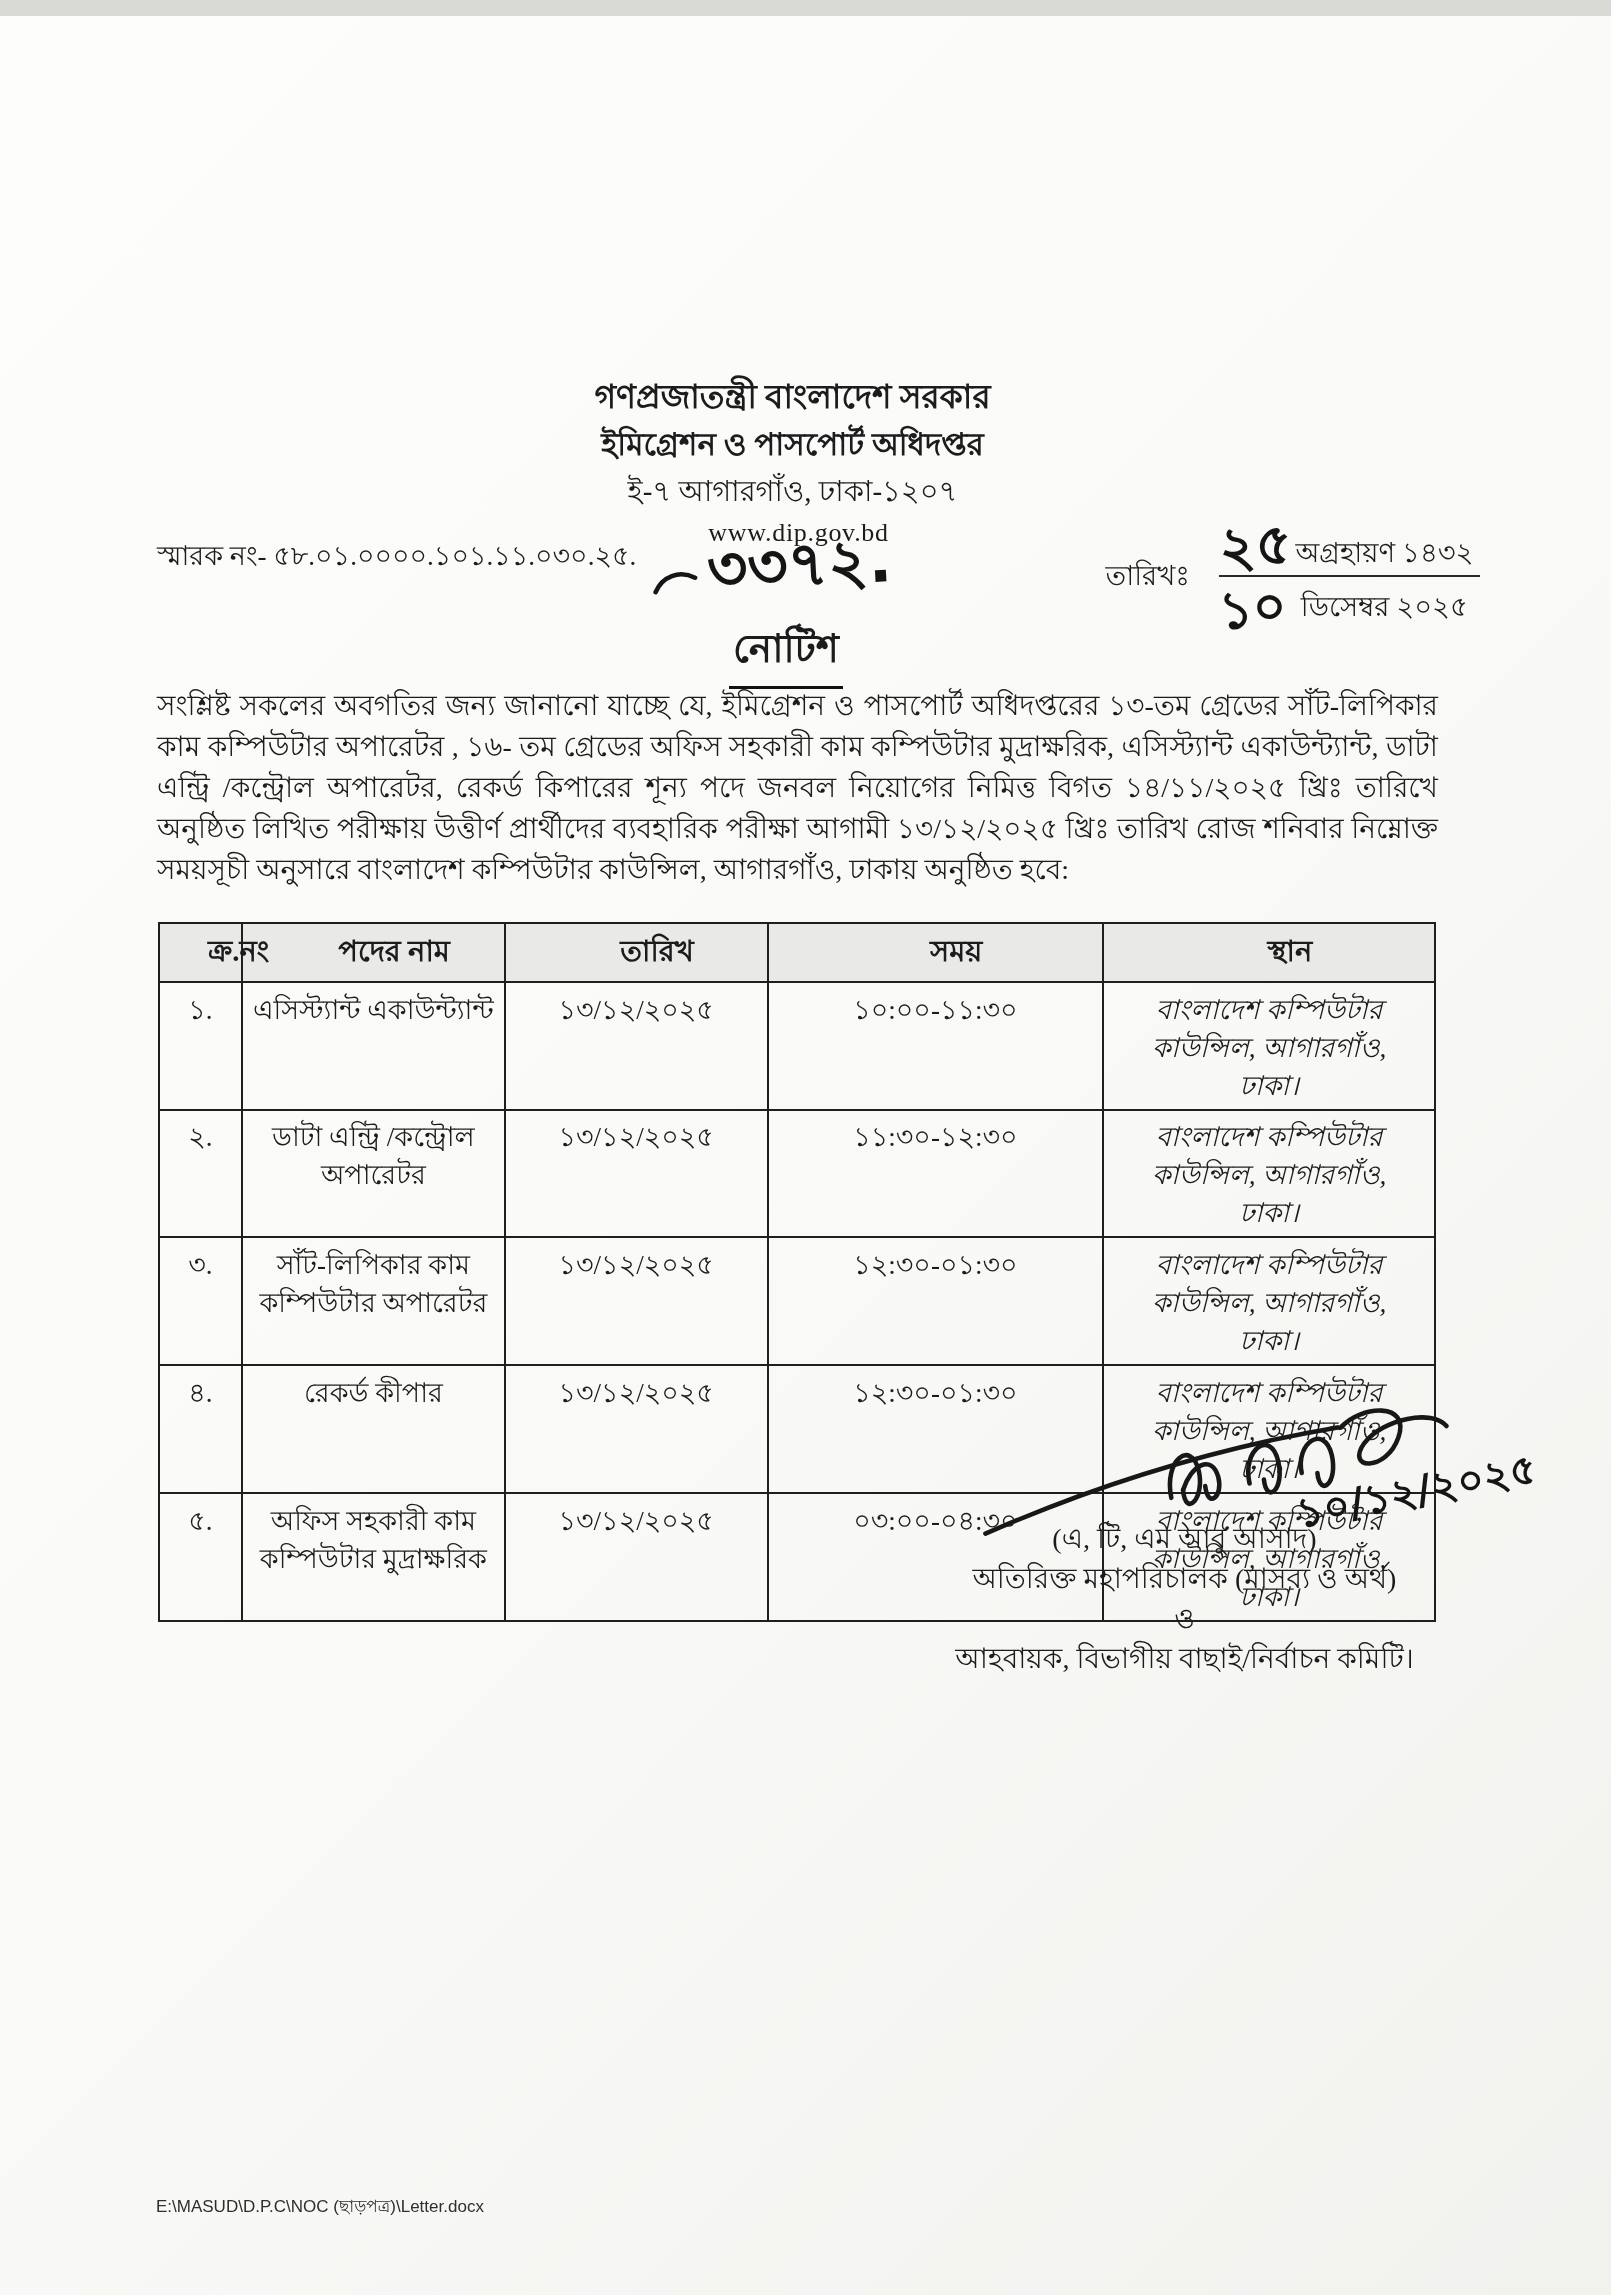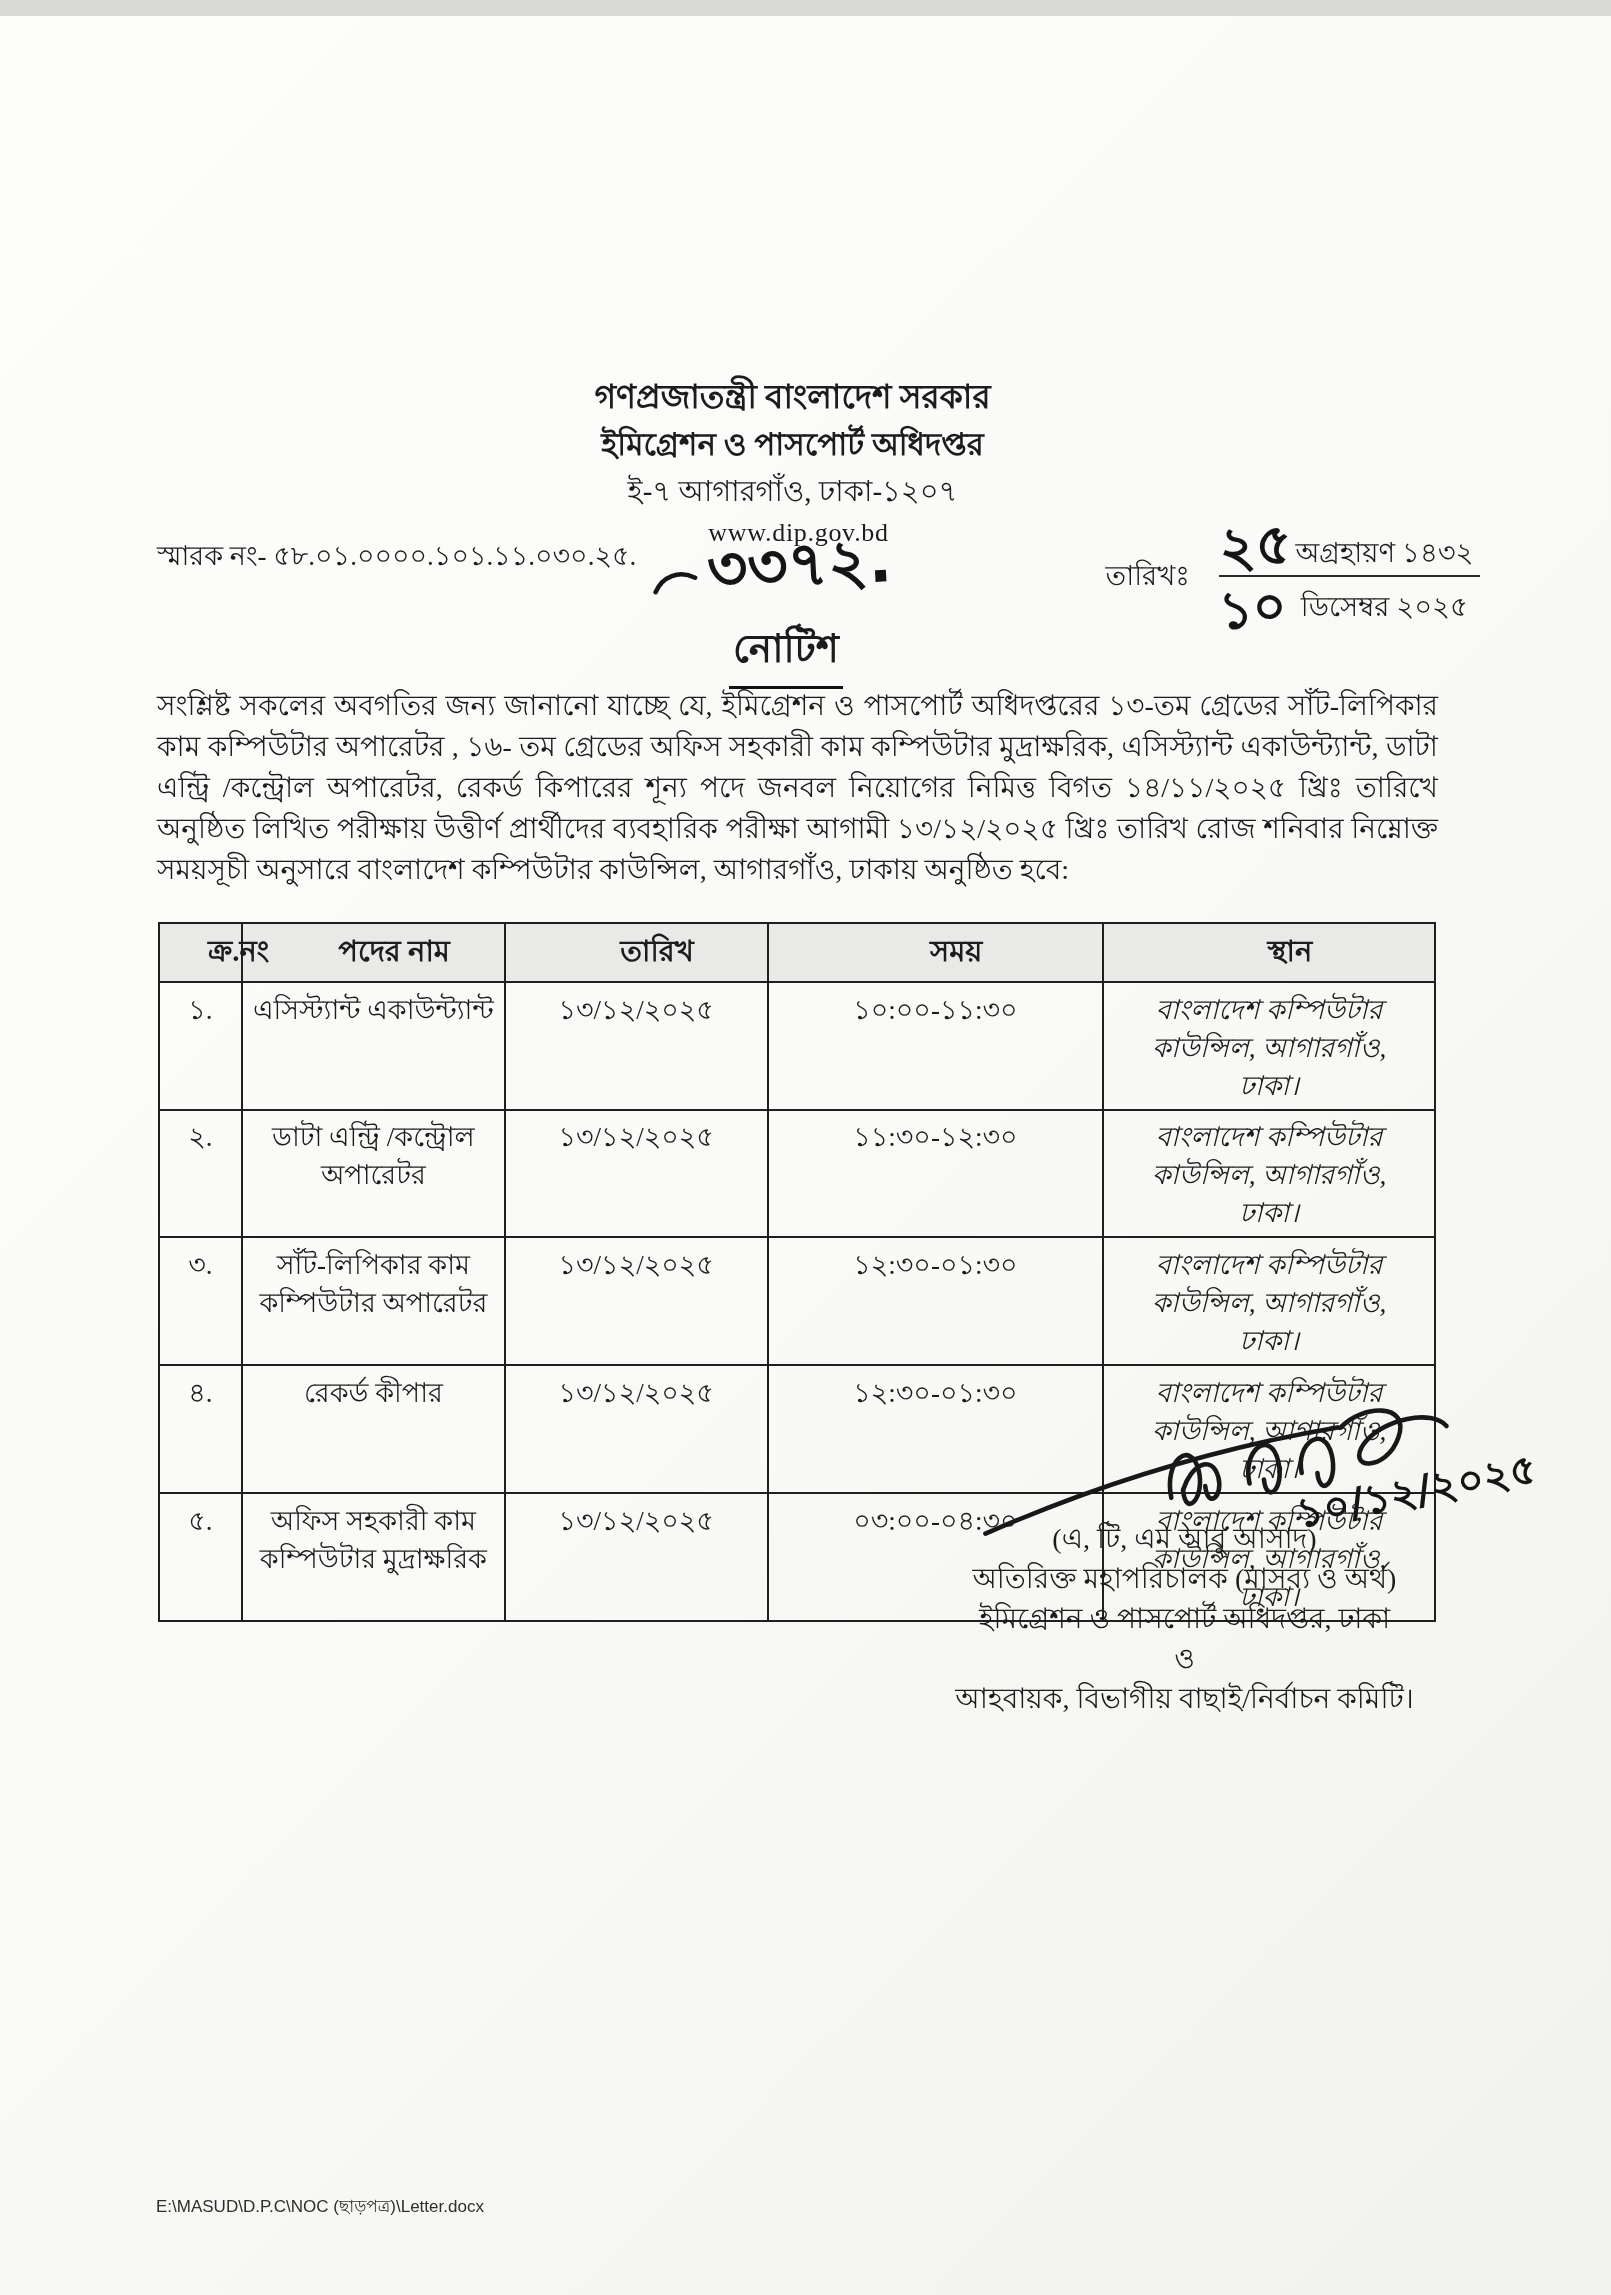--- a/index.html
+++ b/index.html
@@ -163,21 +163,20 @@
         <path d="M318 138 C330 100 362 82 372 118 C380 148 356 168 352 132"></path>
         <path d="M420 128 C408 76 452 44 464 94 C474 138 446 160 442 122"></path>
         <path d="M500 112 C490 66 534 36 546 84 C556 128 528 150 524 112"></path>
         <path d="M560 42 C590 8 668 2 648 58 C630 110 566 108 596 66 C626 28 700 14 722 40"></path>
       </g>
     </svg>
     <span class="hand sig-date">১০/১২/২০২৫</span>
     <div class="sig-text">
       <div>(এ, টি, এম আবু আসাদ)</div>
       <div>অতিরিক্ত মহাপরিচালক (মাসব্য ও অর্থ)</div>
-      <div>ইমিগ্রেশন ও পাসপোর্ট অধিদপ্তর, ঢাকা</div>
       <div>ও</div>
       <div>আহবায়ক, বিভাগীয় বাছাই/নির্বাচন কমিটি।</div>
     </div>
   </div>
 
   <div class="footer-path">E:\MASUD\D.P.C\NOC (ছাড়পত্র)\Letter.docx</div>
 
 </div>
 
 

